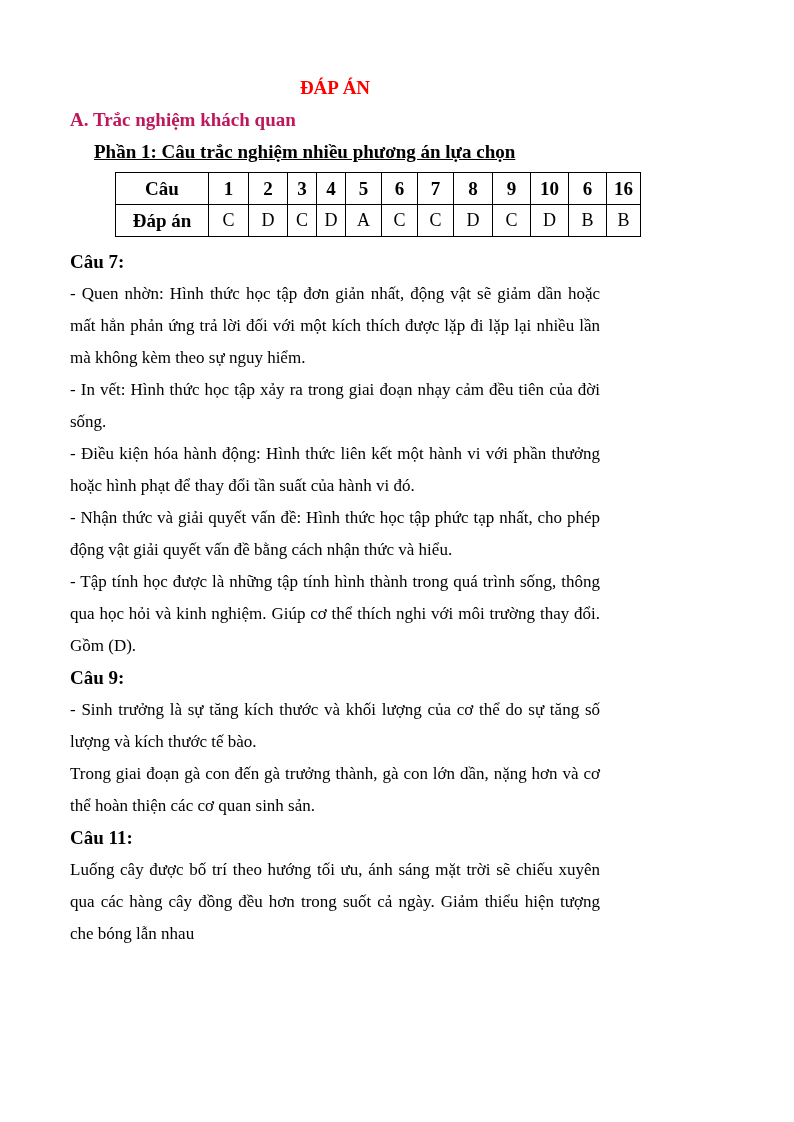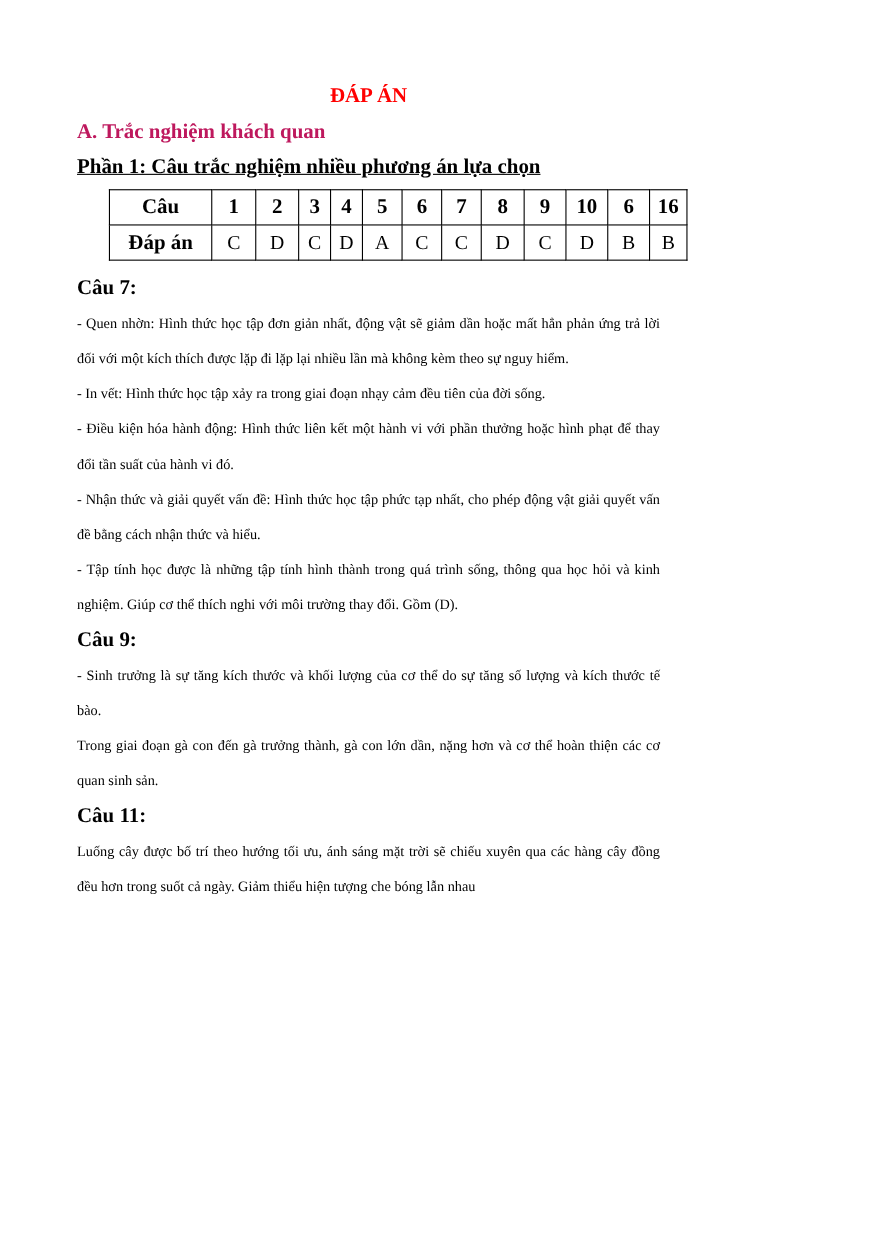--- a/index.html
+++ b/index.html
@@ -29,47 +29,48 @@
     font-weight: bold;
     font-size: 19px;
     line-height: 32px;
   }
   .part1 {
     color: #000000;
     font-weight: bold;
     text-decoration: underline;
     font-size: 19px;
     line-height: 32px;
+    margin-left: 24px;
   }
   table.answer-table {
     border-collapse: collapse;
     table-layout: fixed;
     width: 525px;
-    margin: 4px 0 9px 29px;
+    margin: 4px 0 9px 45px;
     border-radius: 25px;
   }
   table.answer-table td {
     border: 1px solid #000000;
     text-align: center;
     vertical-align: middle;
     height: 32px;
     font-size: 18px;
     overflow: hidden;
   }
   table.answer-table td.hdr {
     font-weight: bold;
     font-size: 19px;
   }
   .q-heading {
     font-weight: bold;
     font-size: 19px;
     line-height: 32px;
   }
   .body-p {
-    font-size: 13px;
+    font-size: 17px;
     line-height: 32px;
     text-align: justify;
   }
 </style>
 </head>
 <body>
 
 <div class="page">
 
   <div class="title">ĐÁP ÁN</div>

